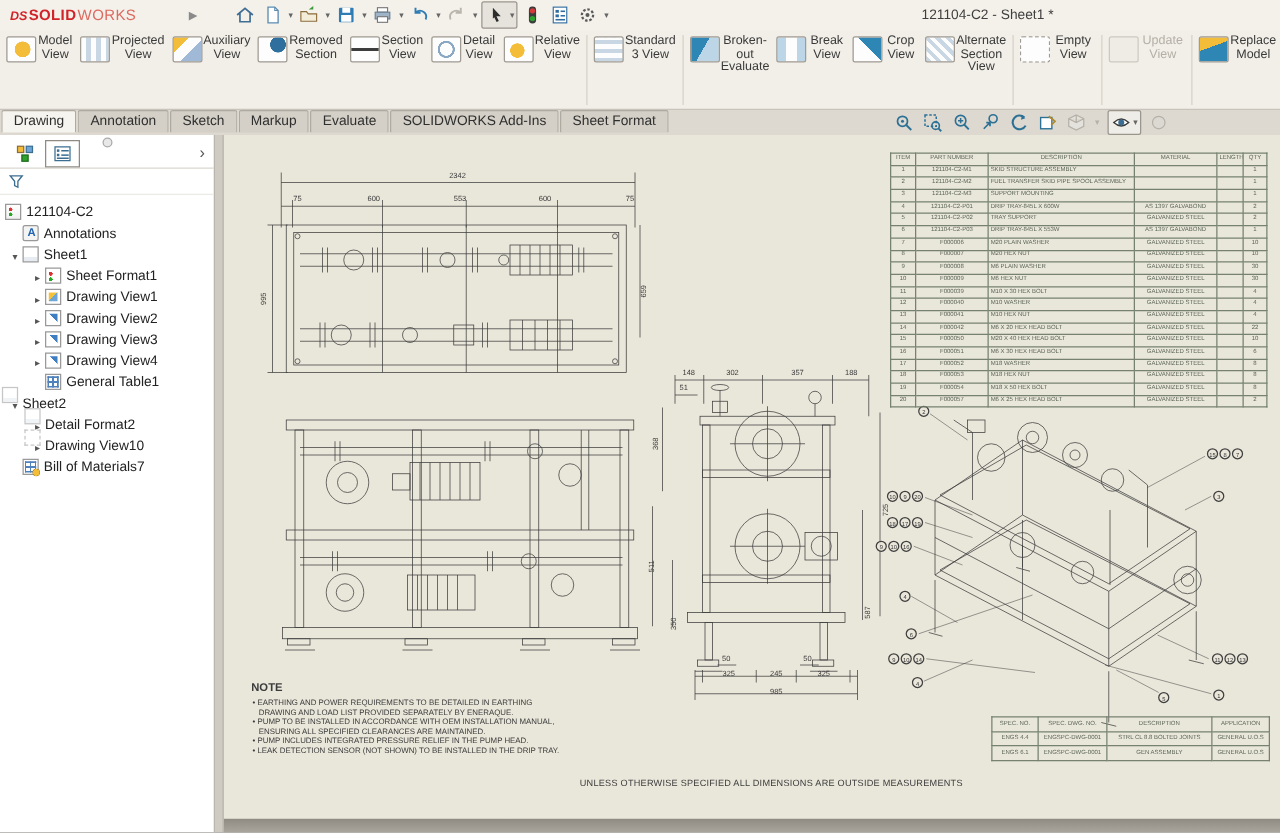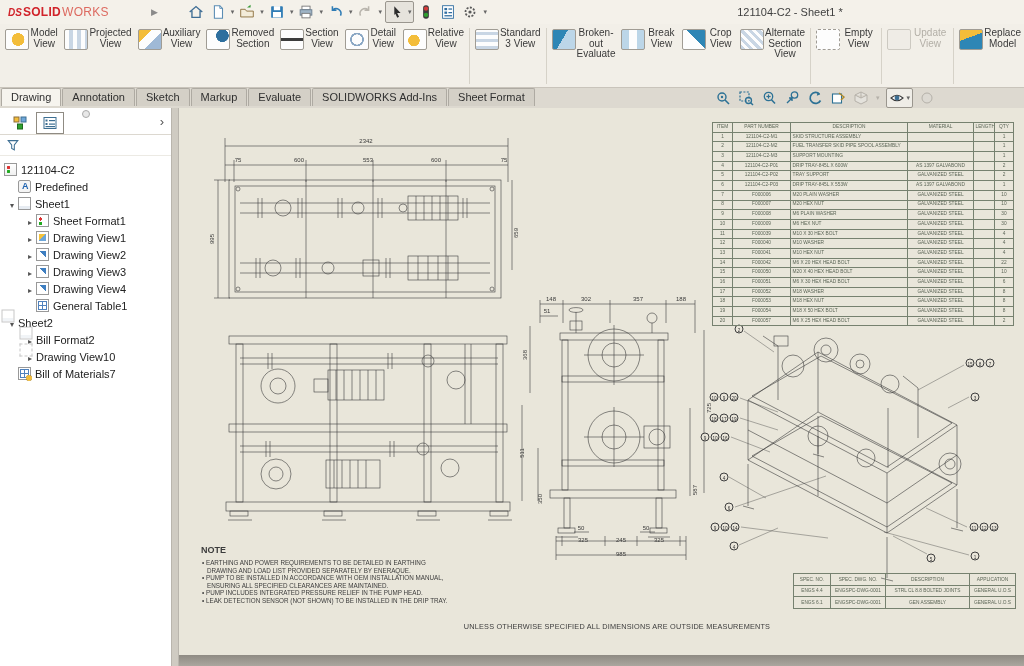--- a/index.html
+++ b/index.html
@@ -423,21 +423,21 @@
         </svg>
     </div>
     <div class="tree">
       <div class="trow lvl0">
         <span class="ti ti-root"></span>
         <span class="tlbl">121104-C2</span>
       </div>
       <div class="trow lvl1">
         <span class="arr"></span>
         <span class="ti ti-ann"></span>
-        <span class="tlbl">Predefined</span>
+        <span class="tlbl">Annotations</span>
       </div>
       <div class="trow lvl1">
         <span class="arr">▾</span>
         <span class="ti ti-sheet"></span>
         <span class="tlbl">Sheet1</span>
       </div>
       <div class="trow lvl2">
         <span class="arr">▸</span>
         <span class="ti ti-format"></span>
         <span class="tlbl">Sheet Format1</span>
@@ -468,21 +468,21 @@
         <span class="tlbl">General Table1</span>
       </div>
       <div class="trow lvl1">
         <span class="arr">▾</span>
         <span class="ti ti-sheet dim"></span>
         <span class="tlbl">Sheet2</span>
       </div>
       <div class="trow lvl2">
         <span class="arr">▸</span>
         <span class="ti ti-sheet dim"></span>
-        <span class="tlbl">Bill Format2</span>
+        <span class="tlbl">Detail Format2</span>
       </div>
       <div class="trow lvl2">
         <span class="arr">▸</span>
         <span class="ti dim" style="border-style:dashed;"></span>
         <span class="tlbl">Drawing View10</span>
       </div>
       <div class="trow lvl1">
         <span class="arr"></span>
         <span class="ti ti-bom"></span>
         <span class="tlbl">Bill of Materials7</span>

